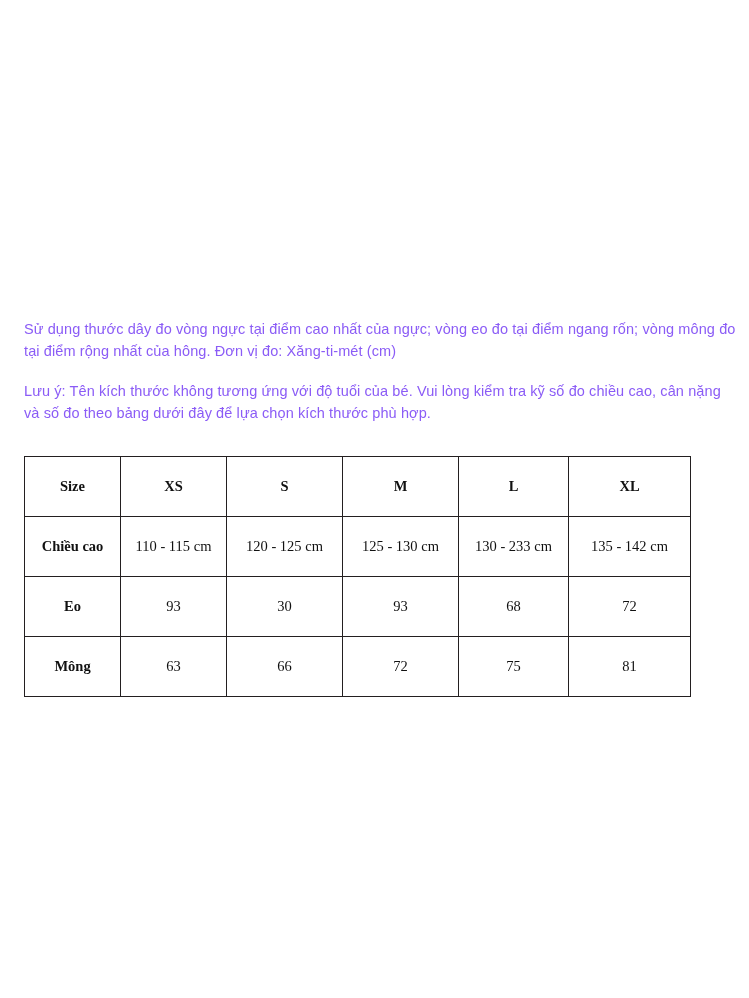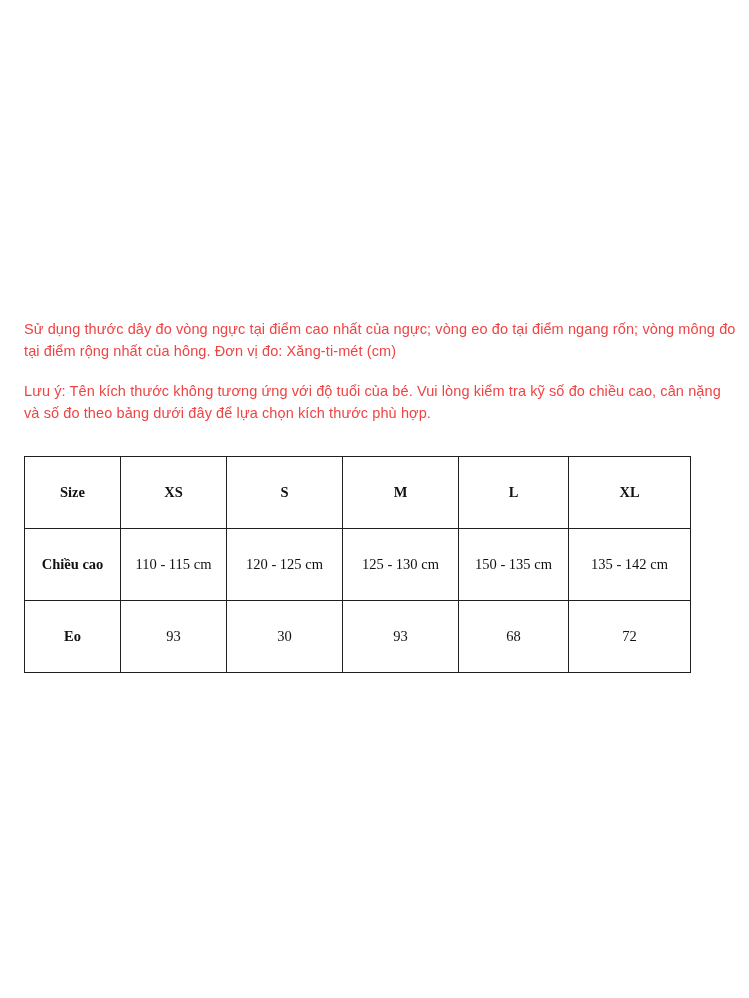--- a/index.html
+++ b/index.html
@@ -24,21 +24,21 @@
   }
   .intro-block {
     position: absolute;
     left: 24px;
     top: 318px;
     width: 712px;
   }
   .para {
     font-size: 14.5px;
     line-height: 22px;
-    color: #ef4444;
+    color: #8b5cf6;
     margin: 0 0 18px 0;
     letter-spacing: 0.1px;
   }
   .para.second {
     margin-bottom: 15px;
   }
   .table-wrap {
     position: absolute;
     left: 24px;
     top: 456px;
@@ -50,21 +50,21 @@
     table-layout: fixed;
     font-family: "Liberation Serif", serif;
   }
   table.size-table td, table.size-table th {
     border: 1px solid #231f20;
     text-align: center;
     vertical-align: middle;
     height: 35px;
     font-size: 14.5px;
     color: #111111;
-    padding: 18px 4px;
+    padding: 12px 4px;
   }
   table.size-table th {
     font-weight: bold;
   }
   table.size-table td.rowhead {
     font-weight: bold;
     font-size: 14.5px;
     text-align: center;
   }
   col.c0 { width: 96px; }
@@ -103,28 +103,36 @@
           <th>L</th>
           <th>XL</th>
         </tr>
       </thead>
       <tbody>
         <tr>
           <td class="rowhead">Chiều cao</td>
           <td>110 - 115 cm</td>
           <td>120 - 125 cm</td>
           <td>125 - 130 cm</td>
-          <td>150 - 135 cm</td>
+          <td>130 - 233 cm</td>
           <td>135 - 142 cm</td>
         </tr>
         <tr>
           <td class="rowhead">Eo</td>
           <td>93</td>
           <td>30</td>
           <td>93</td>
           <td>68</td>
           <td>72</td>
         </tr>
+        <tr>
+          <td class="rowhead">Mông</td>
+          <td>63</td>
+          <td>66</td>
+          <td>72</td>
+          <td>75</td>
+          <td>81</td>
+        </tr>
       </tbody>
     </table>
   </div>
 
 </div>
 
 </body></html>

